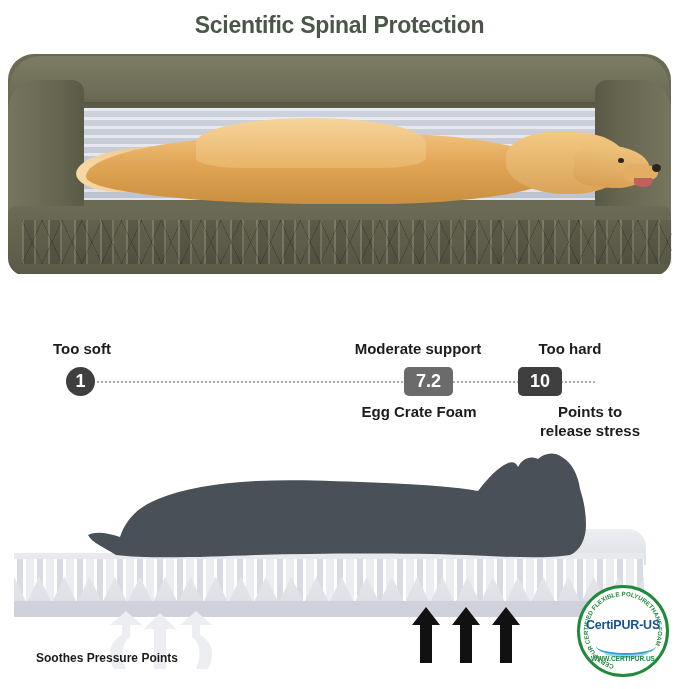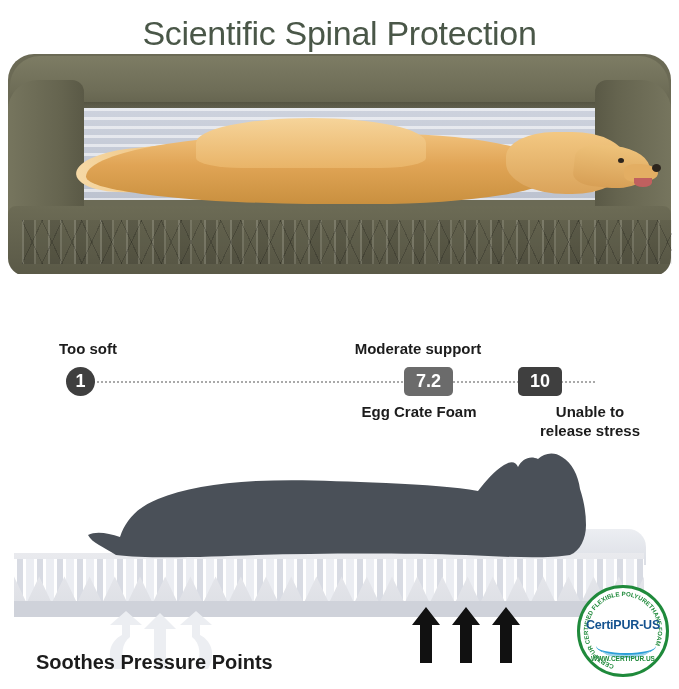--- a/index.html
+++ b/index.html
@@ -8,25 +8,25 @@
     height: 689px;
     background: #ffffff;
     font-family: "Liberation Sans", sans-serif;
     overflow: hidden;
     position: relative;
   }
 
   
   .title {
     text-align: center;
-    font-size: 34px;
-    font-weight: normal;
+    font-size: 23px;
+    font-weight: bold;
     color: #4a5748;
     letter-spacing: -0.3px;
-    padding-top: 12px;
+    padding-top: 4px;
     height: 46px;
     line-height: 42px;
   }
 
   
   .photo {
     position: relative;
     width: 679px;
     height: 228px;
     overflow: hidden;
@@ -242,21 +242,21 @@
   }
   .scale-label-bottom {
     position: absolute;
     top: 66px;
     font-size: 15px;
     font-weight: bold;
     color: #1c1c1c;
     text-align: center;
     line-height: 19px;
   }
-  .lt-1 { left: 30px; width: 116px; }
+  .lt-1 { left: 24px; width: 116px; }
   .lt-2 { left: 320px; width: 196px; }
   .lt-3 { left: 506px; width: 128px; }
   .lb-1 { left: 8px; width: 176px; }
   .lb-2 { left: 330px; width: 178px; }
   .lb-3 { left: 512px; width: 156px; }
 
   
   .cross {
     position: relative;
     width: 679px;
@@ -329,21 +329,21 @@
   .arrows-right {
     position: absolute;
     left: 410px;
     top: 158px;
     width: 120px;
     height: 62px;
   }
   .caption {
     position: absolute;
     top: 204px;
-    font-size: 20px;
+    font-size: 12px;
     font-weight: bold;
     color: #1c1c1c;
     white-space: nowrap;
   }
   .cap-left { left: 36px; }
   .cap-right { left: 416px; }
 
   
   .badge {
     position: absolute;
@@ -435,27 +435,28 @@
       <div class="zig-v"></div>
     </div>
   </div>
 </div>
 
 <div class="scale">
   <div class="scale-line"></div>
 
   <div class="scale-label-top lt-1">Too soft</div>
   <div class="scale-label-top lt-2">Moderate support</div>
+  <div class="scale-label-top lt-3">Too hard</div>
 
   <div class="pill round pill-1">1</div>
   <div class="pill rect pill-72">7.2</div>
   <div class="pill rect pill-10">10</div>
 
   <div class="scale-label-bottom lb-2">Egg Crate Foam</div>
-  <div class="scale-label-bottom lb-3" style="white-space:pre-line;">Unable to
+  <div class="scale-label-bottom lb-3" style="white-space:pre-line;">Points to
 release stress</div>
 </div>
 
 <div class="cross">
 
   <div class="head-bolster"></div>
 
   <div class="foam-block"></div>
   <div class="egg-teeth"></div>
   <div class="foam-base"></div>

